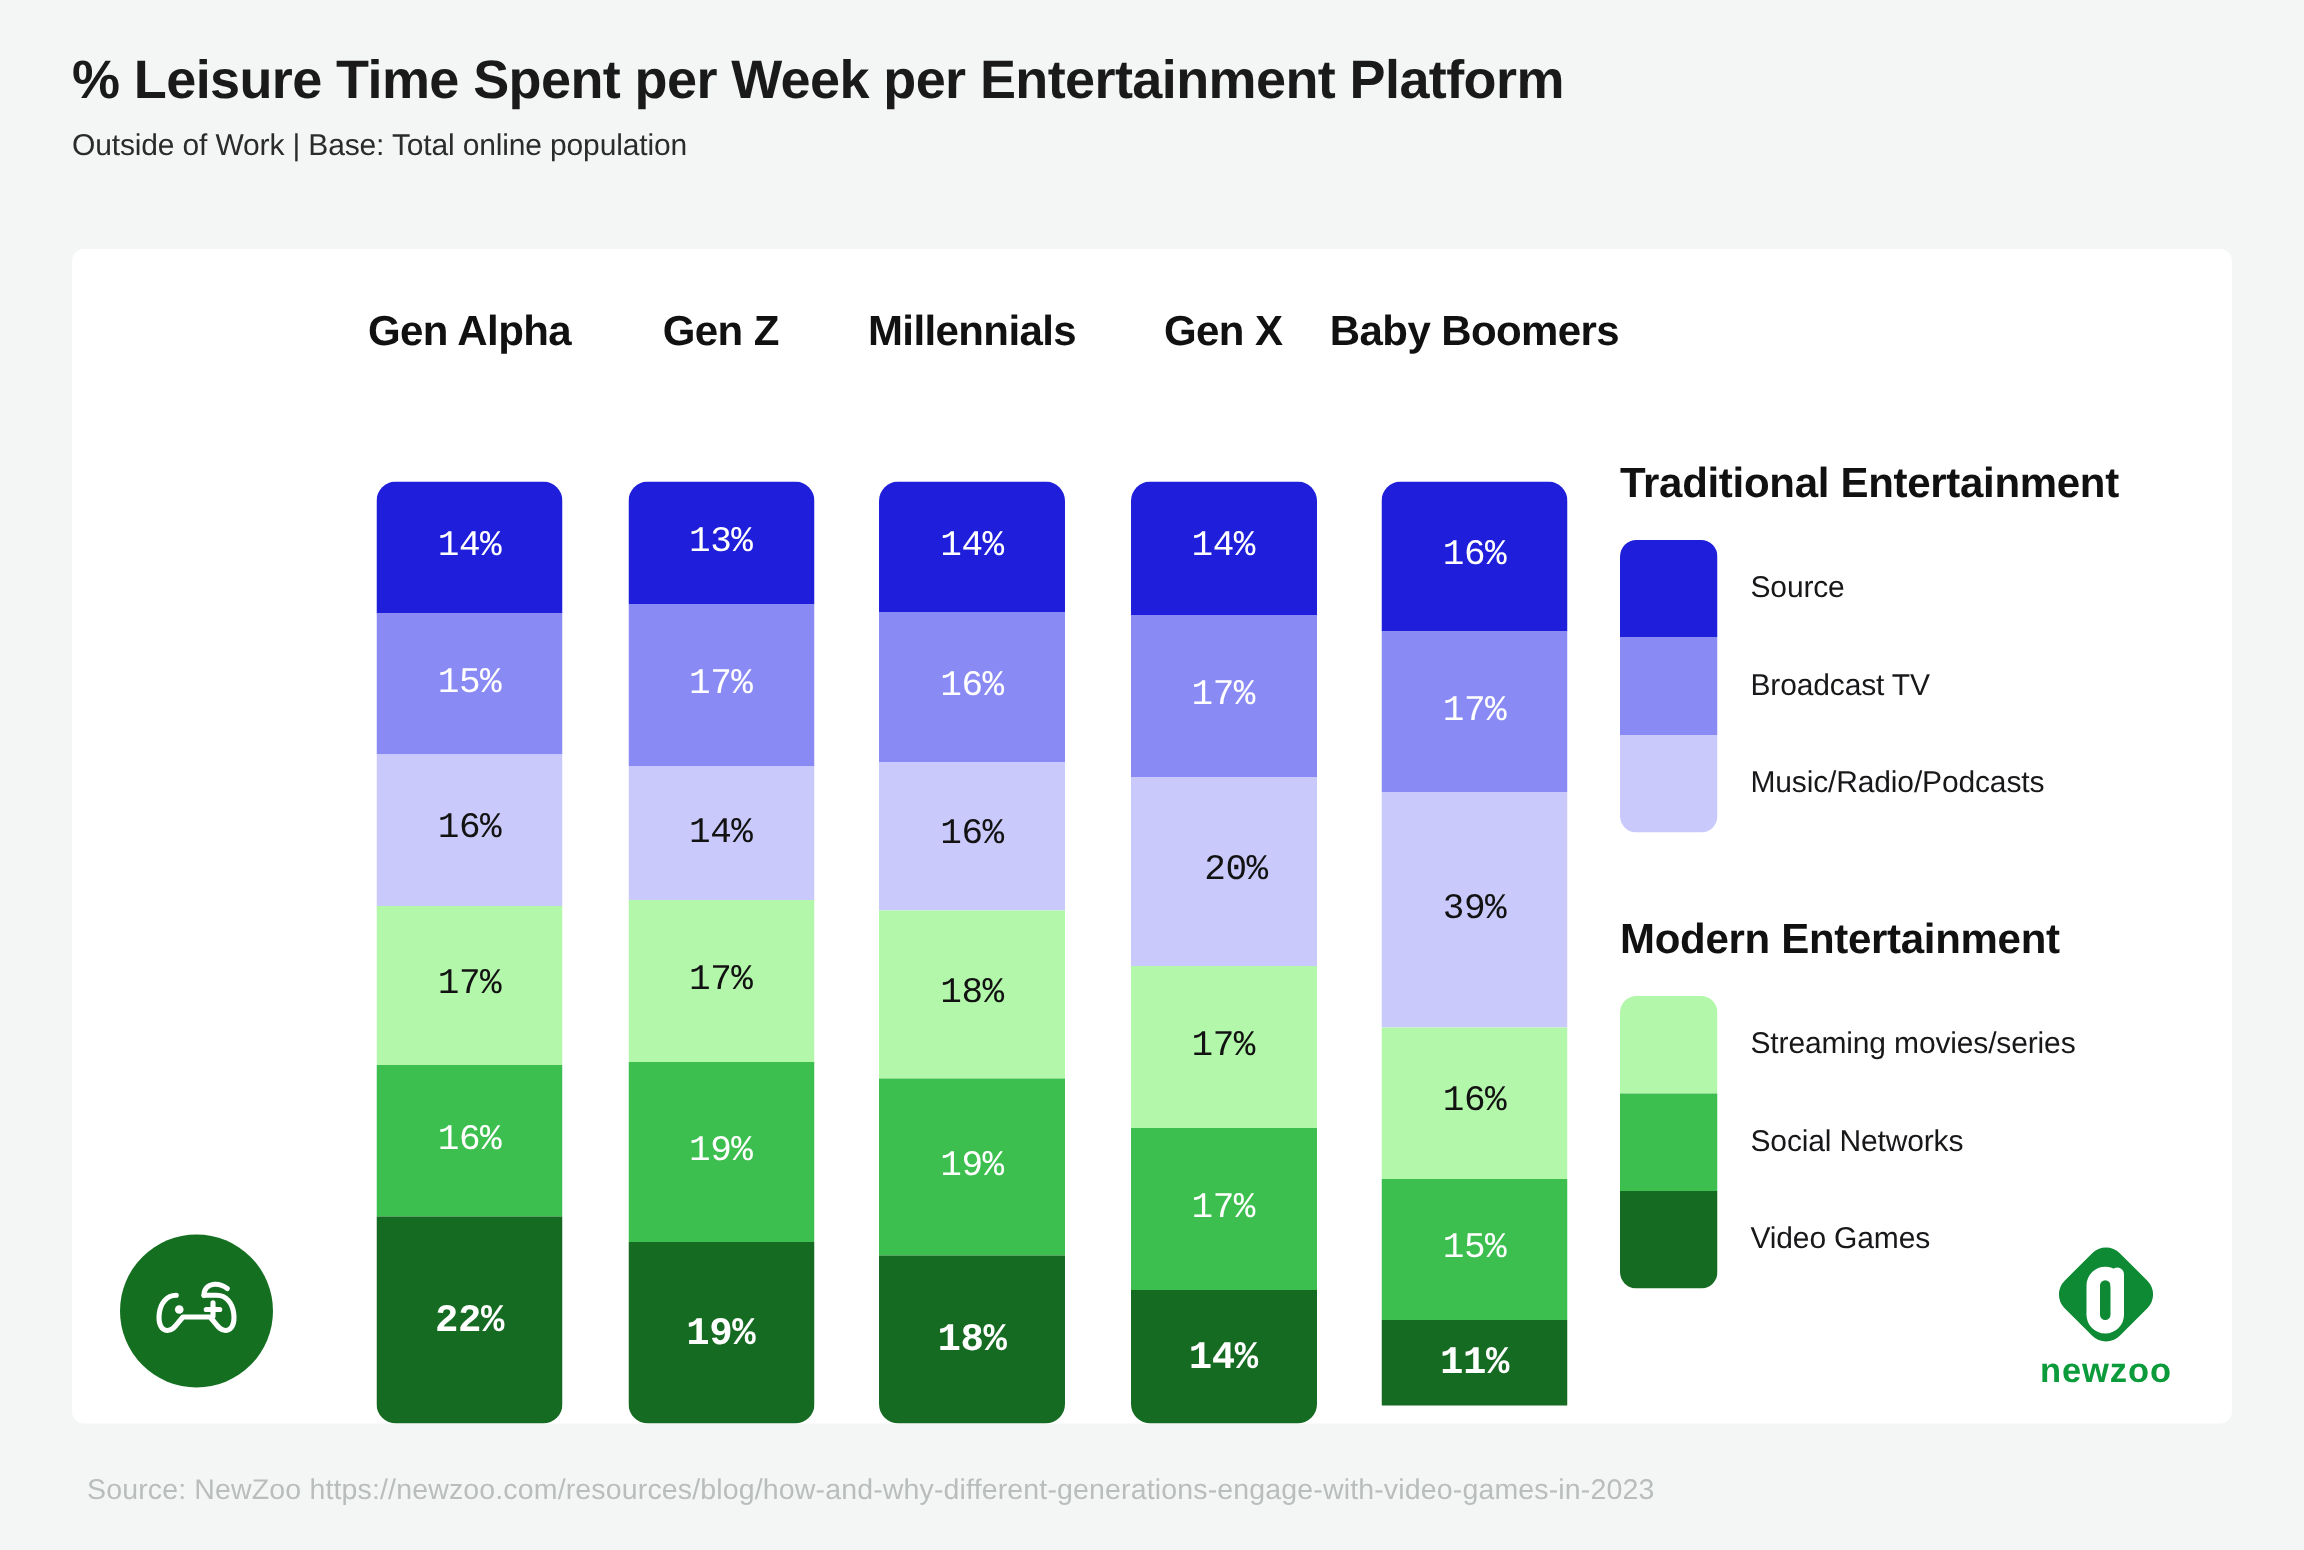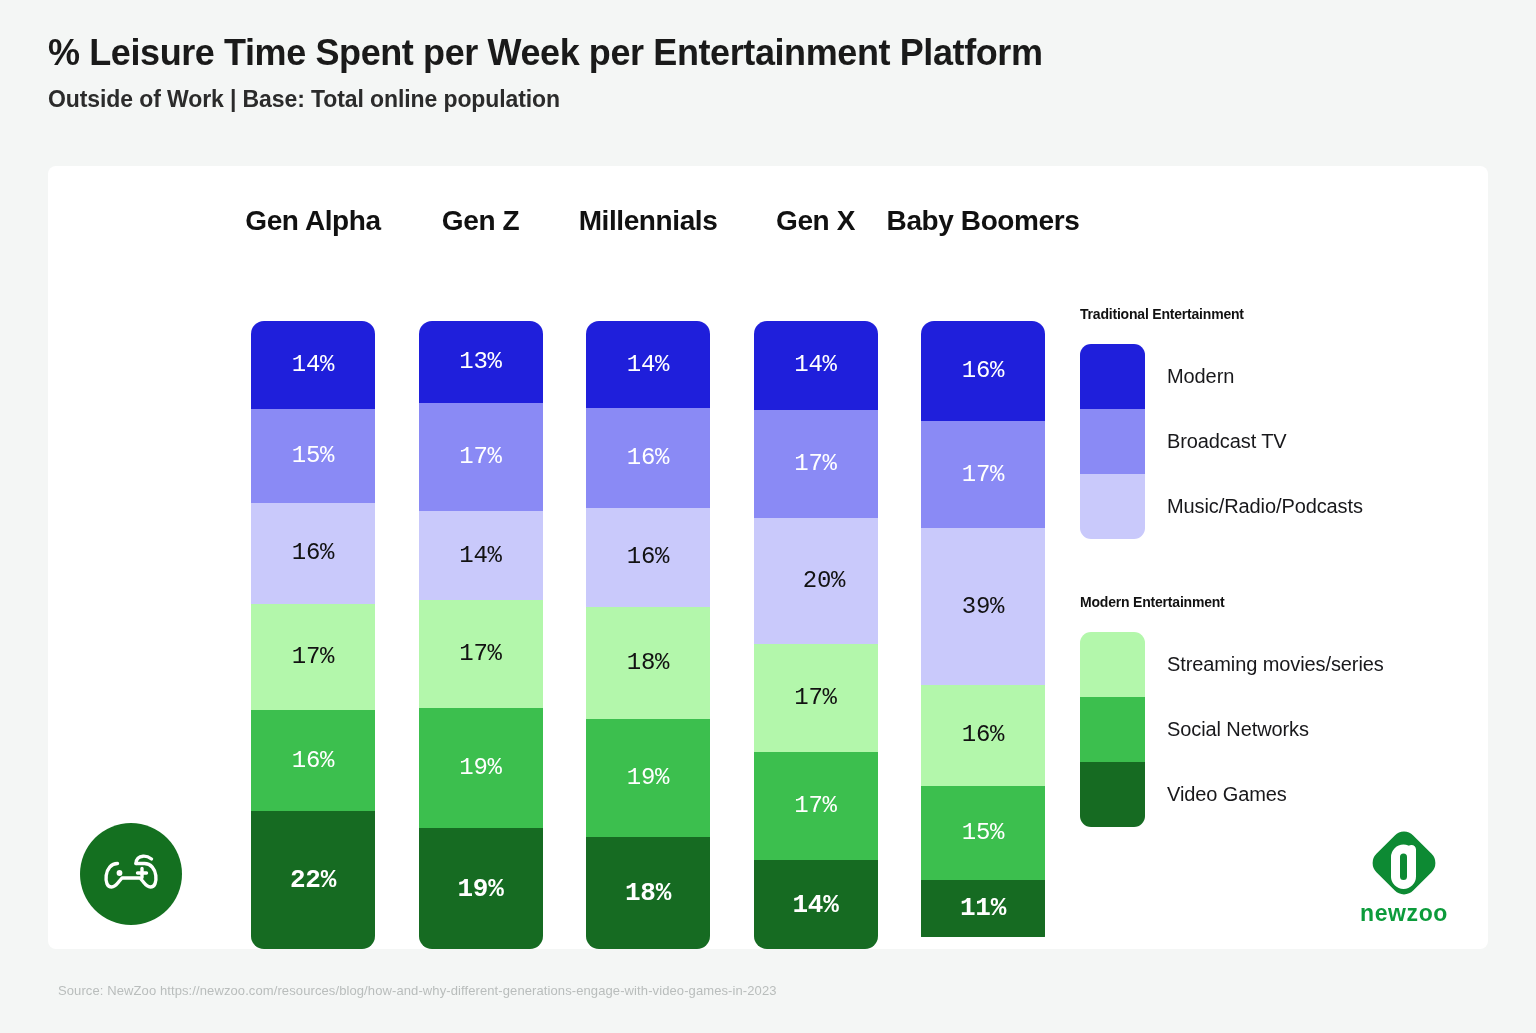--- a/index.html
+++ b/index.html
@@ -12,21 +12,21 @@
   .page { position: relative; width: 1536px; height: 1033px; }
 
   
   .header { position: absolute; left: 48px; top: 30px; width: 1400px; }
   .title {
     font-size: 36px; font-weight: bold; color: #1a1a1a;
     letter-spacing: -0.4px; line-height: 1.25; white-space: nowrap;
   }
   .subtitle {
     margin-top: 11px;
-    font-size: 23px; font-weight: bold; color: #2b2b2b;
+    font-size: 20px; font-weight: normal; color: #2b2b2b;
     letter-spacing: -0.1px; white-space: nowrap;
   }
 
   
   .card {
     position: absolute; left: 48px; top: 166px;
     width: 1440px; height: 783px;
     background: #ffffff; border-radius: 8px;
   }
 
@@ -59,21 +59,21 @@
   }
   .seg-label.light { color: #ffffff; }
   .seg-label.dark  { color: #121212; }
   .seg-label.bold  { font-weight: bold; font-size: 26px; }
 
   
   .legend { position: absolute; left: 1032px; top: 140px; width: 400px; }
   .legend-group { position: relative; }
   .legend-group + .legend-group { margin-top: 55px; }
   .legend-title {
-    font-size: 14px; font-weight: bold; color: #111111;
+    font-size: 28px; font-weight: bold; color: #111111;
     letter-spacing: -0.2px; margin-bottom: 22px; white-space: nowrap;
   }
   .legend-body { position: relative; display: flex; }
   .swatch-stack {
     width: 65px; border-radius: 11px; overflow: hidden;
     display: flex; flex-direction: column; flex: 0 0 65px;
   }
   .swatch { width: 100%; height: 65px; }
   .legend-labels {
     display: flex; flex-direction: column; margin-left: 22px; flex: 1 1 auto;
@@ -97,21 +97,21 @@
   .logo-mark { width: 78px; height: 78px; margin: 0 auto; }
   .logo-word {
     margin-top: -2px;
     font-size: 23px; font-weight: bold; color: #0c9b3b;
     letter-spacing: 0.6px;
   }
 
   
   .source {
     position: absolute; left: 58px; top: 983px;
-    font-size: 13px; color: #b9bdbc; letter-spacing: 0.1px; white-space: nowrap; text-align: center;
+    font-size: 19px; color: #b9bdbc; letter-spacing: 0.1px; white-space: nowrap; text-align: center;
   }
 </style>
 </head>
 <body>
 
 <div class="page">
 
   <div class="header">
     <div class="title">% Leisure Time Spent per Week per Entertainment Platform</div>
     <div class="subtitle">Outside of Work |  Base: Total online population</div>
@@ -234,21 +234,21 @@
     <div class="legend">
       <div class="legend-group">
         <div class="legend-title">Traditional Entertainment</div>
         <div class="legend-body">
           <div class="swatch-stack">
             <div class="swatch" style="background:#1f1fdb"></div>
             <div class="swatch" style="background:#8a8af5"></div>
             <div class="swatch" style="background:#c9c9fb"></div>
           </div>
           <div class="legend-labels">
-            <div class="legend-label">Modern</div>
+            <div class="legend-label">Source</div>
             <div class="legend-label">Broadcast TV</div>
             <div class="legend-label">Music/Radio/Podcasts</div>
           </div>
         </div>
       </div>
 
       <div class="legend-group">
         <div class="legend-title">Modern Entertainment</div>
         <div class="legend-body">
           <div class="swatch-stack">

